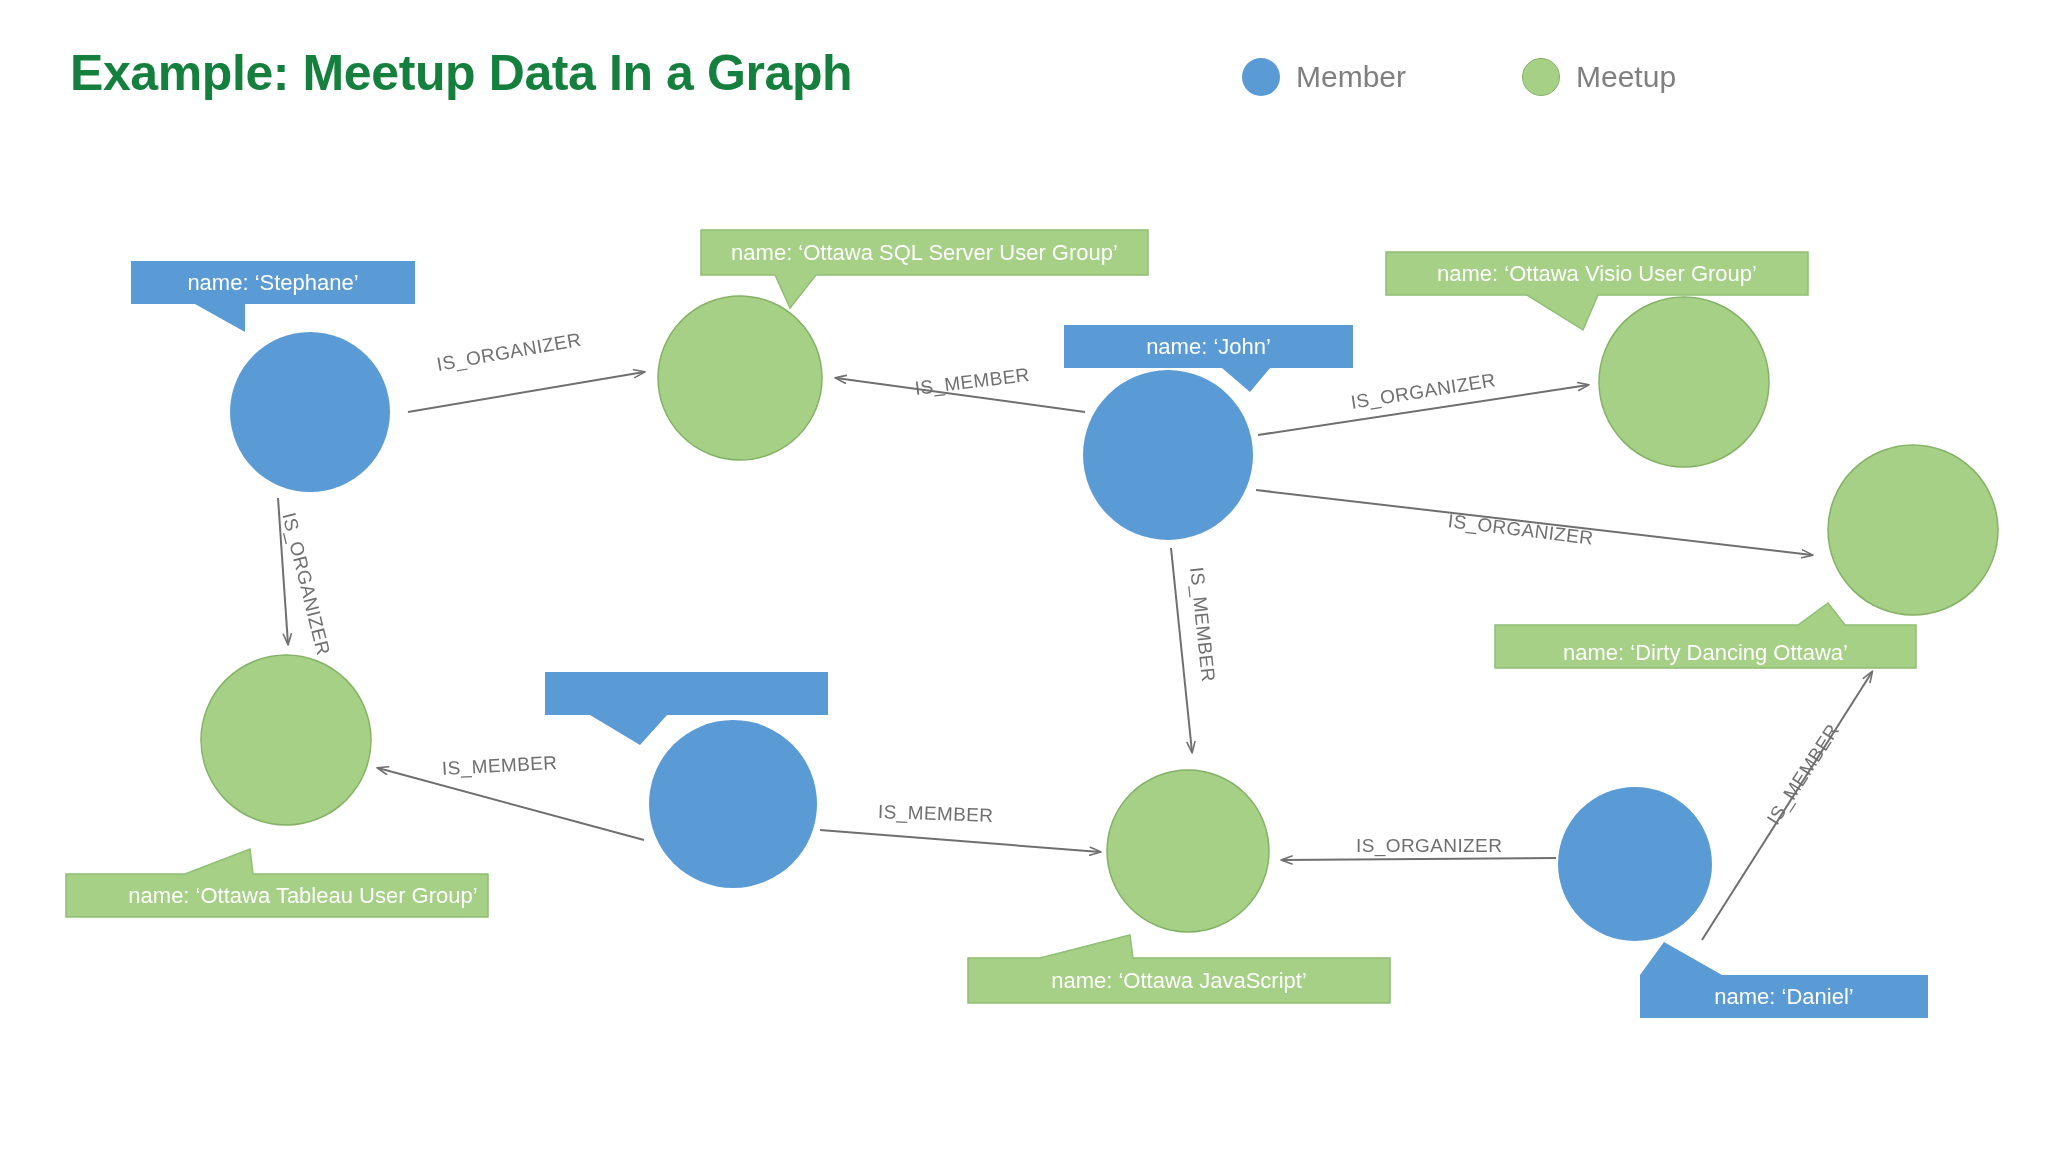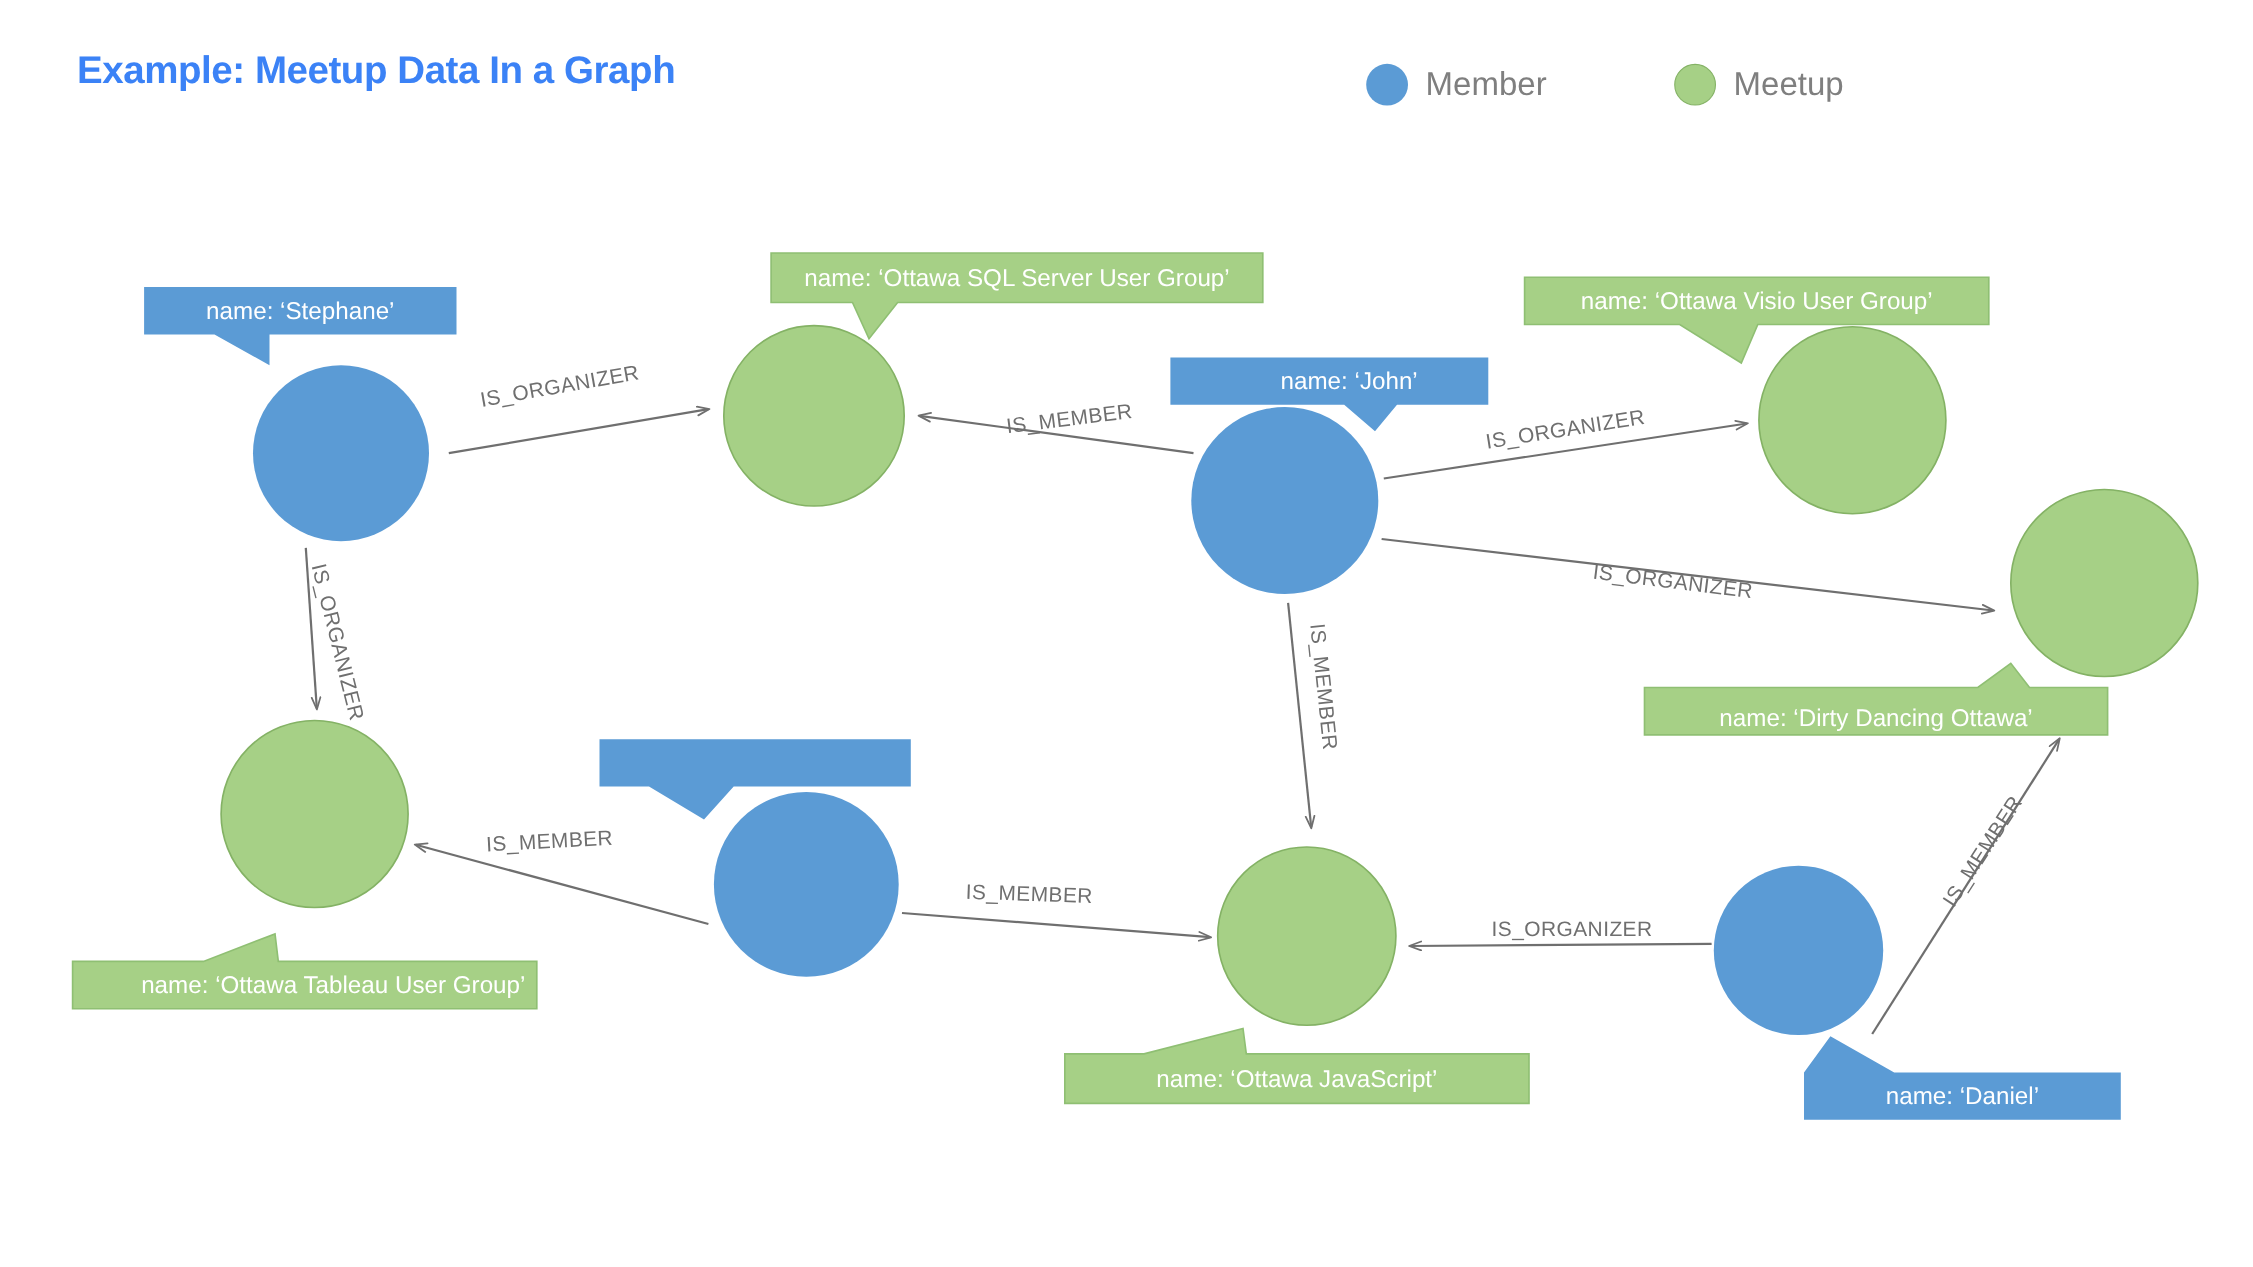--- a/index.html
+++ b/index.html
@@ -20,23 +20,23 @@
     left: 0;
     top: 0;
     width: 2048px;
     height: 1152px;
   }
   .title {
     position: absolute;
     left: 70px;
     top: 44px;
     font-family: "Liberation Sans", sans-serif;
-    font-size: 35px;
+    font-size: 50px;
     font-weight: bold;
-    color: #3b82f6;
+    color: #15803d;
     letter-spacing: -0.4px;
     white-space: nowrap;
   }
   .legend {
     position: absolute;
     top: 58px;
     display: flex;
     align-items: center;
     gap: 16px;
   }
@@ -133,21 +133,21 @@
       <polygon points="1495,625 1798,625 1828,603 1845,625 1916,625 1916,668 1495,668" fill="#a6d086" stroke="#8fbf73" stroke-width="1.5"></polygon>
       <polygon points="66,874 185,874 250,849 253,874 488,874 488,917 66,917" fill="#a6d086" stroke="#8fbf73" stroke-width="1.5"></polygon>
       <polygon points="545,672 828,672 828,715 667,715 640,745 590,715 545,715" fill="#5b9bd5"></polygon>
       <polygon points="968,958 1040,958 1130,935 1133,958 1390,958 1390,1003 968,1003" fill="#a6d086" stroke="#8fbf73" stroke-width="1.5"></polygon>
       <polygon points="1640,975 1664,942 1722,975 1928,975 1928,1018 1640,1018" fill="#5b9bd5"></polygon>
     </g>
   </svg>
 
   <div class="node-label" style="left:701px; top:230px; width:447px; height:45px;">name: ‘Ottawa SQL Server User Group’</div>
   <div class="node-label" style="left:131px; top:261px; width:284px; height:43px;">name: ‘Stephane’</div>
-  <div class="node-label" style="left:1064px; top:325px; width:289px; height:43px;margin-left:18px;">name: ‘John’</div>
+  <div class="node-label" style="left:1064px; top:325px; width:289px; height:43px;">name: ‘John’</div>
   <div class="node-label" style="left:1386px; top:252px; width:422px; height:43px;">name: ‘Ottawa Visio User Group’</div>
   <div class="node-label" style="left:1495px; top:631px; width:421px; height:43px;text-align:right;">name: ‘Dirty Dancing Ottawa’</div>
   <div class="node-label" style="left:66px; top:874px; width:422px; height:43px;padding-left:26px;">name: ‘Ottawa Tableau User Group’</div>
   <div class="node-label" style="left:968px; top:958px; width:422px; height:45px;">name: ‘Ottawa JavaScript’</div>
   <div class="node-label" style="left:1640px; top:975px; width:288px; height:43px;">name: ‘Daniel’</div>
 
   <div class="edge-label" style="left:437px; top:354px; transform: rotate(-10deg); transform-origin: left center;">IS_ORGANIZER</div>
 
   <div class="edge-label" style="left:288px; top:502px; transform: rotate(76deg); transform-origin: left center;">IS_ORGANIZER</div>
 

